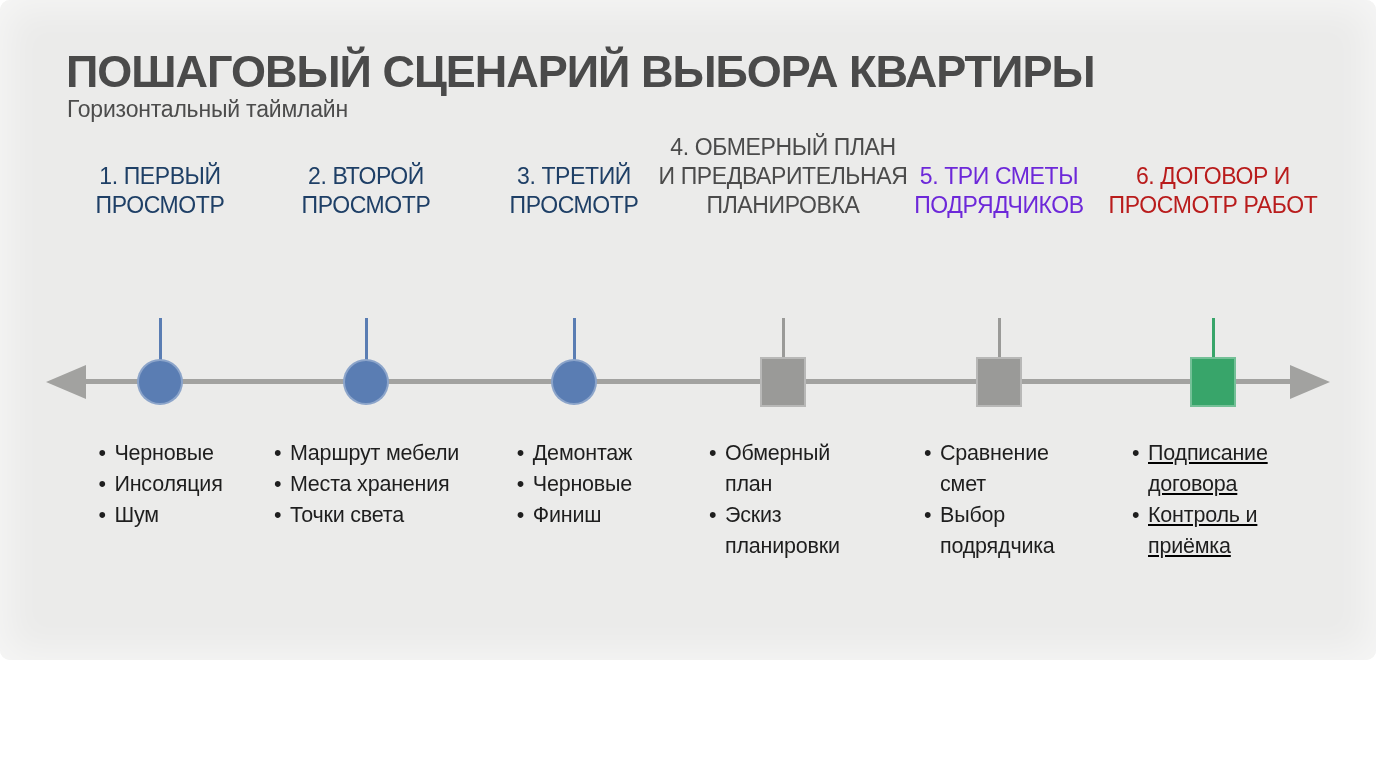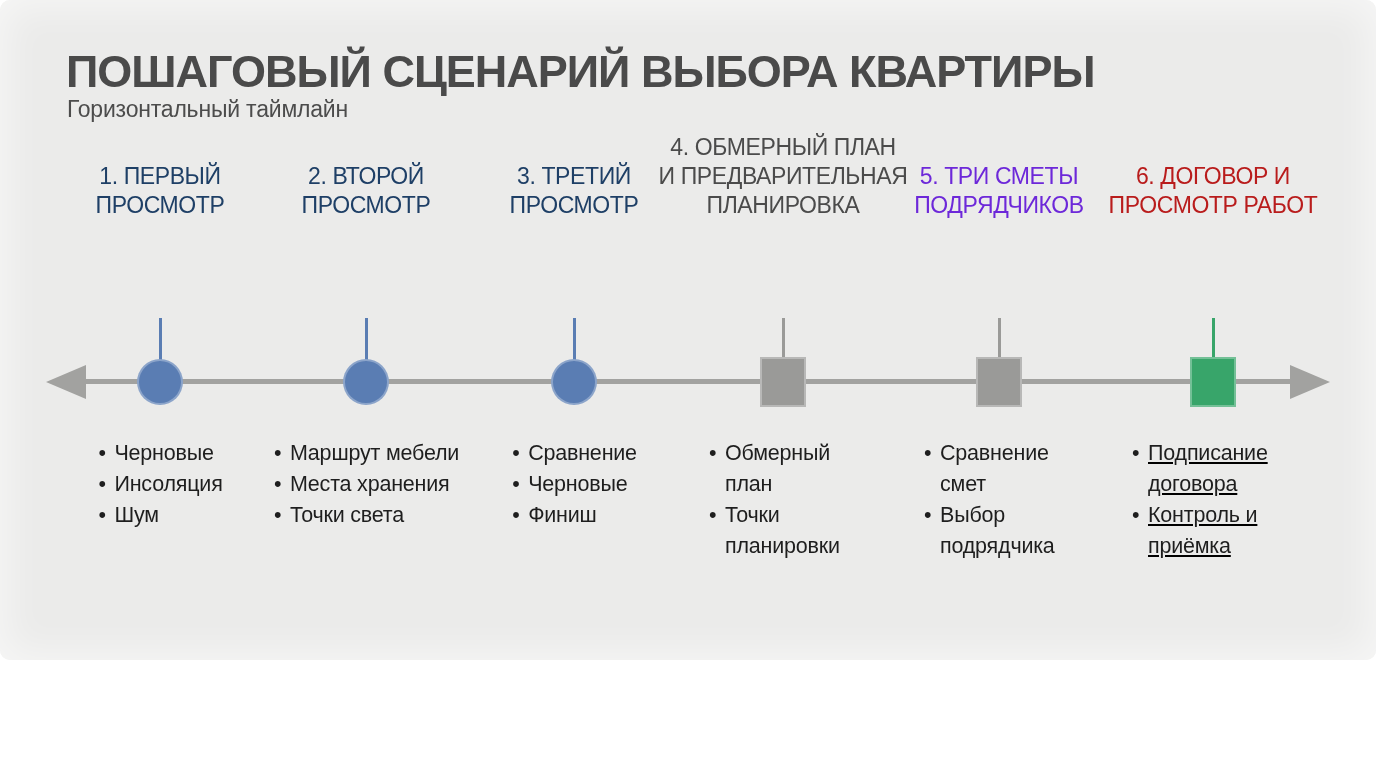--- a/index.html
+++ b/index.html
@@ -173,37 +173,37 @@
   </div>
 
   <div class="step s3" style="--cx:574px">
     <div class="step-title" style="color: rgb(30, 63, 102);">
       <div>3. ТРЕТИЙ</div>
       <div>ПРОСМОТР</div>
     </div>
     <div class="connector" style="background: rgb(90, 125, 179);"></div>
     <div class="marker circle" style="background: rgb(90, 125, 179);"></div>
     <ul class="bullets">
-      <li>Сравнение</li>
+      <li>Демонтаж</li>
       <li>Черновые</li>
       <li>Финиш</li>
     </ul>
   </div>
 
   <div class="step s4" style="--cx:783px">
     <div class="step-title" style="color: rgb(75, 75, 75);">
       <div>4. ОБМЕРНЫЙ ПЛАН</div>
       <div>И ПРЕДВАРИТЕЛЬНАЯ</div>
       <div>ПЛАНИРОВКА</div>
     </div>
     <div class="connector" style="background: rgb(154, 154, 152);"></div>
     <div class="marker square" style="background: rgb(154, 154, 152);"></div>
     <ul class="bullets">
       <li>Обмерный план</li>
-      <li>Точки планировки</li>
+      <li>Эскиз планировки</li>
     </ul>
   </div>
 
   <div class="step s5" style="--cx:999px">
     <div class="step-title" style="color: #6d28d9;">
       <div>5. ТРИ СМЕТЫ</div>
       <div>ПОДРЯДЧИКОВ</div>
     </div>
     <div class="connector" style="background: rgb(154, 154, 152);"></div>
     <div class="marker square" style="background: rgb(154, 154, 152);"></div>

